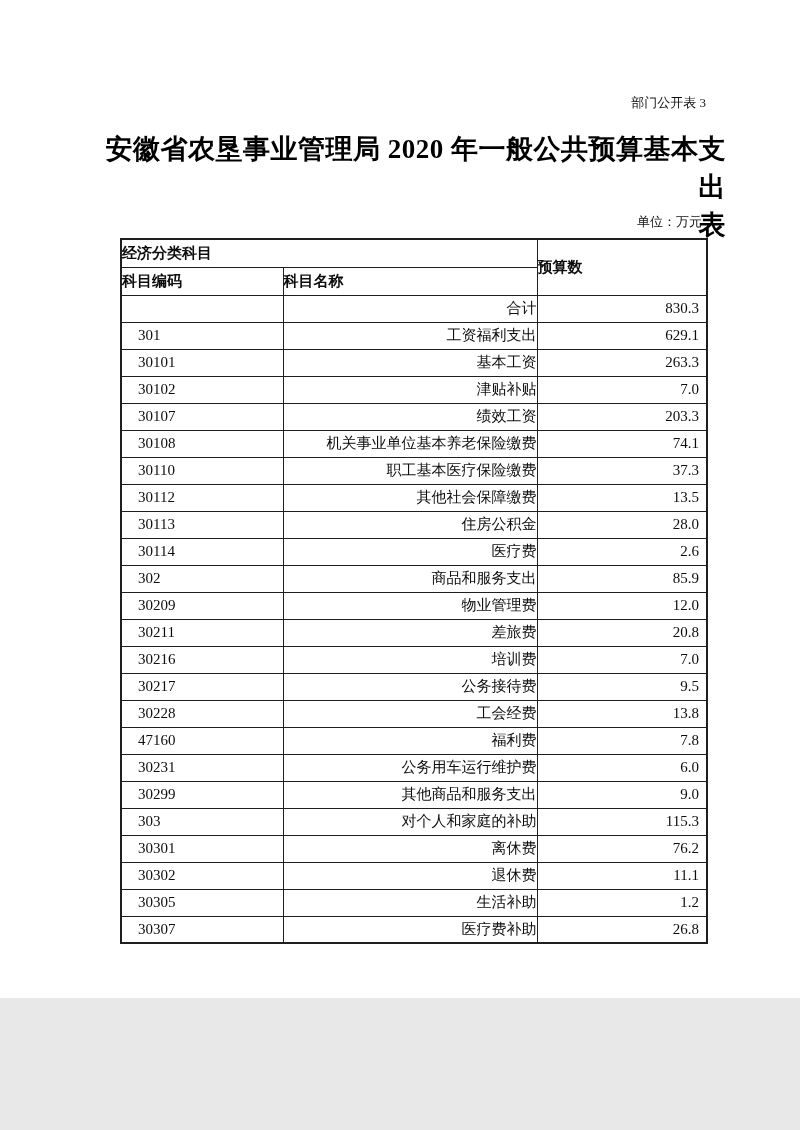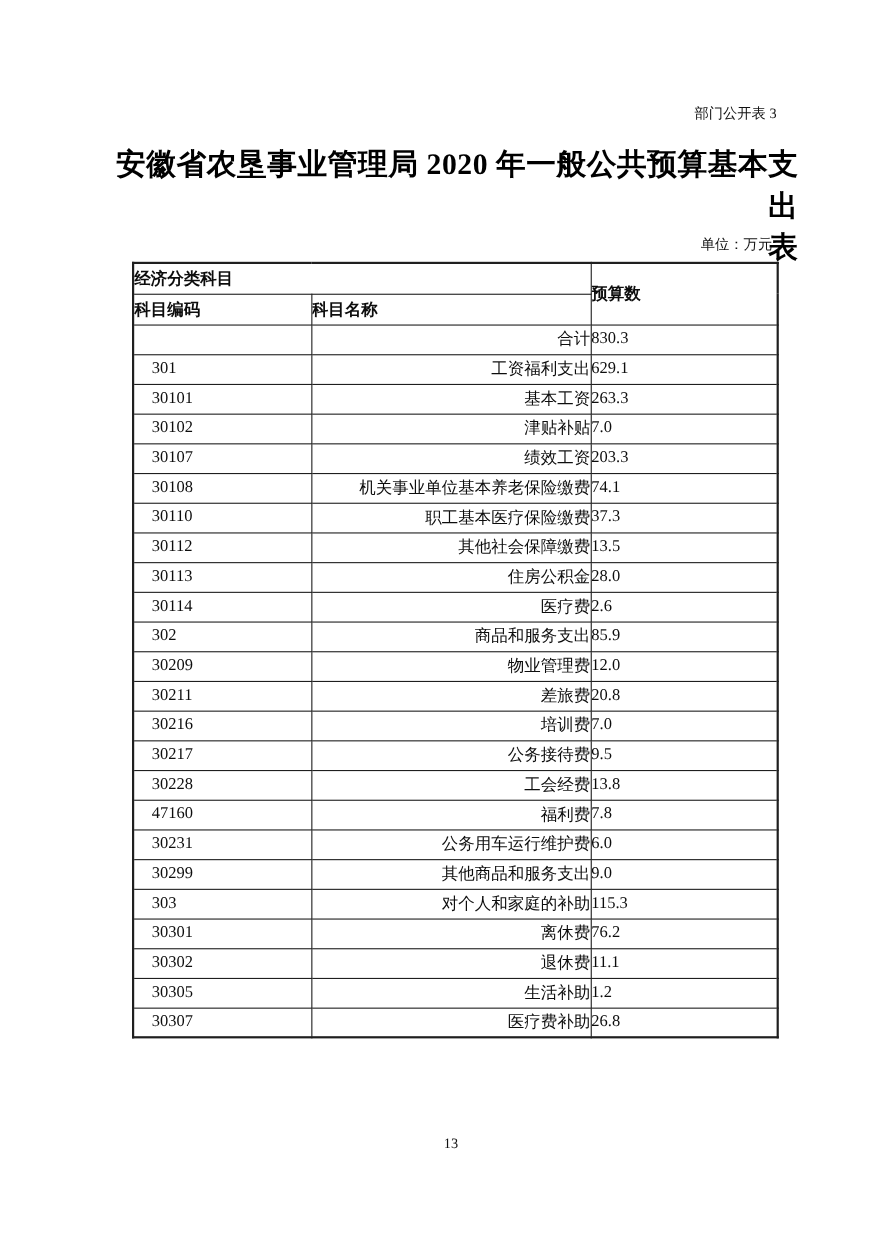--- a/index.html
+++ b/index.html
@@ -2,21 +2,21 @@
 <html><head>
 <meta charset="utf-8">
 <style>
   * { margin: 0; padding: 0; box-sizing: border-box; }
   html, body { background: #e8e8e8; }
   body { font-family: "Liberation Serif", "DejaVu Serif", serif; }
 
   .page {
     position: relative;
     width: 800px;
-    height: 1130px;
+    height: 998px;
     background: #ffffff;
     margin: 0 auto;
     color: #111111;
     overflow: hidden;
   }
 
   .corner-note {
     position: absolute;
     top: 94px;
     left: 120px;
@@ -75,21 +75,21 @@
   .budget-table th {
     font-weight: bold;
     text-align: left;
     font-size: 15px;
   }
   .budget-table thead tr { height: 28px; }
 
   .cell-code  { text-align: left; padding-left: 16px; }
   .cell-name  { text-align: right; padding-left: 7px; }
   .cell-name.indent-1 { padding-left: 24px; }
-  .cell-value { padding-right: 7px; }
+  .cell-value { text-align: right; padding-right: 7px; }
 
   .page-number {
     position: absolute;
     top: 1032px;
     left: 0;
     width: 820px;
     text-align: center;
     font-size: 13px;
     color: #111111;
   }

